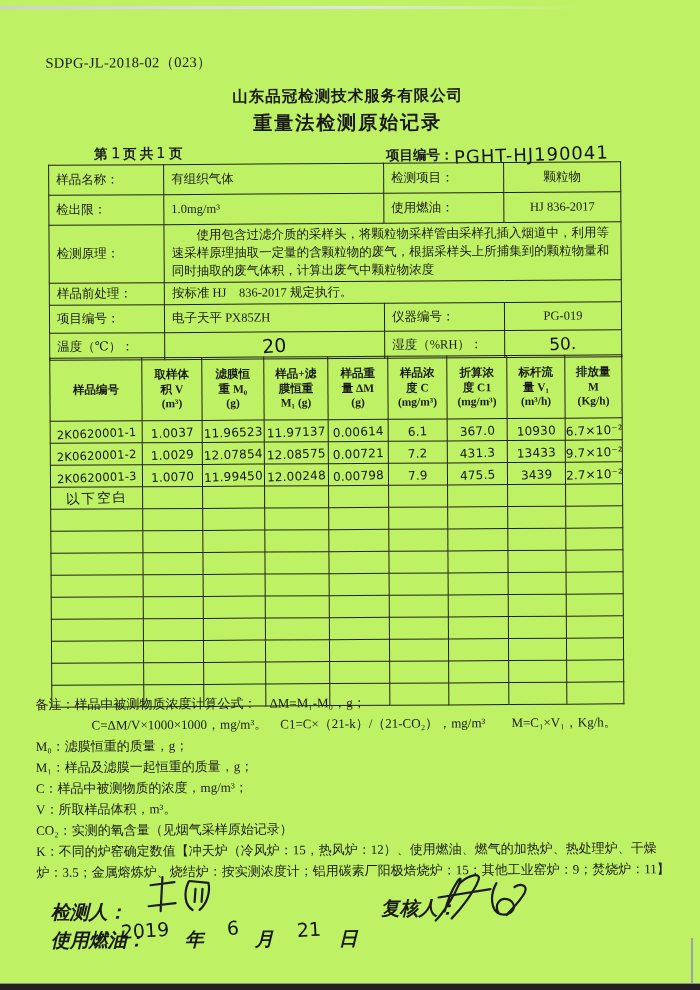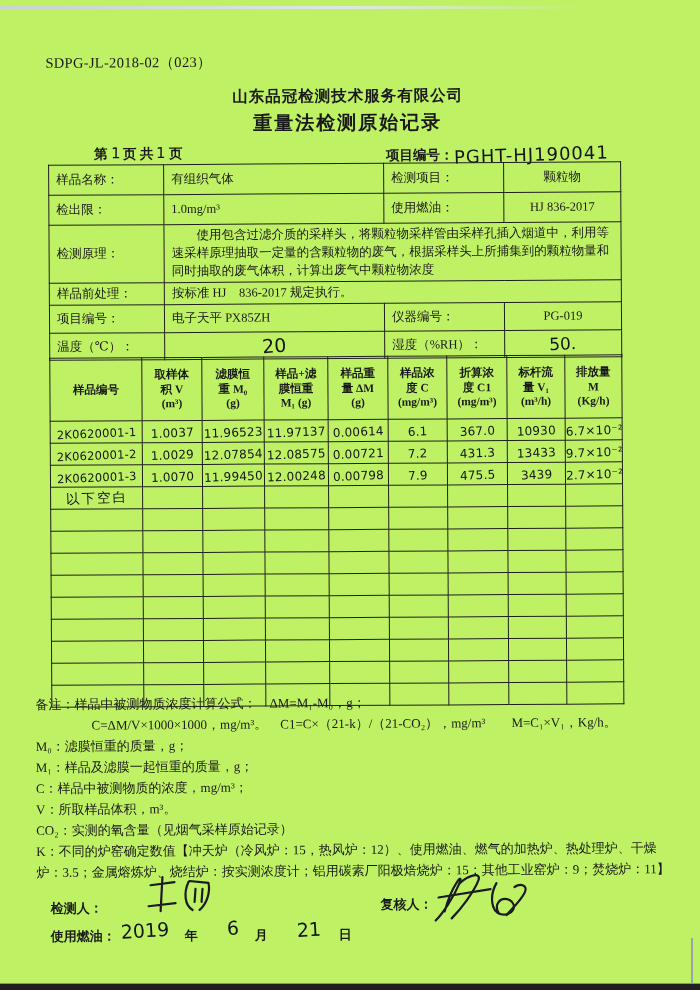--- a/index.html
+++ b/index.html
@@ -38,21 +38,21 @@
   .results-table th{font-size:11.5px;font-weight:bold;line-height:1.3;white-space:pre-line;
                     padding:3px 0;height:56px;vertical-align:middle;text-align:center;}
   .results-table td{height:21px;text-align:center;padding:0;overflow:visible;}
   .cellv{font-size:12px;letter-spacing:0.2px;white-space:nowrap;}
   .idv{font-size:11.5px;}
   .blanknote{font-size:13.5px;letter-spacing:2px;}
 
   .notes{left:34px;top:692px;width:645px;font-size:13px;line-height:21px;}
   .notes .indent2{padding-left:56px;}
 
-  .footer-label{font-size:13px;font-weight:bold;white-space:nowrap;}
+  .footer-label{font-size:19px;font-weight:bold;white-space:nowrap;font-style:italic;}
   .hw-date{font-size:19px;transform:rotate(-3deg);}
   .sig{position:absolute;}
   .sig path{fill:none;stroke:#1b1b22;stroke-width:2.2;stroke-linecap:round;stroke-linejoin:round;}
 </style>
 </head>
 <body>
 
 <div class="page">
   <div class="scan-top"></div>
 

